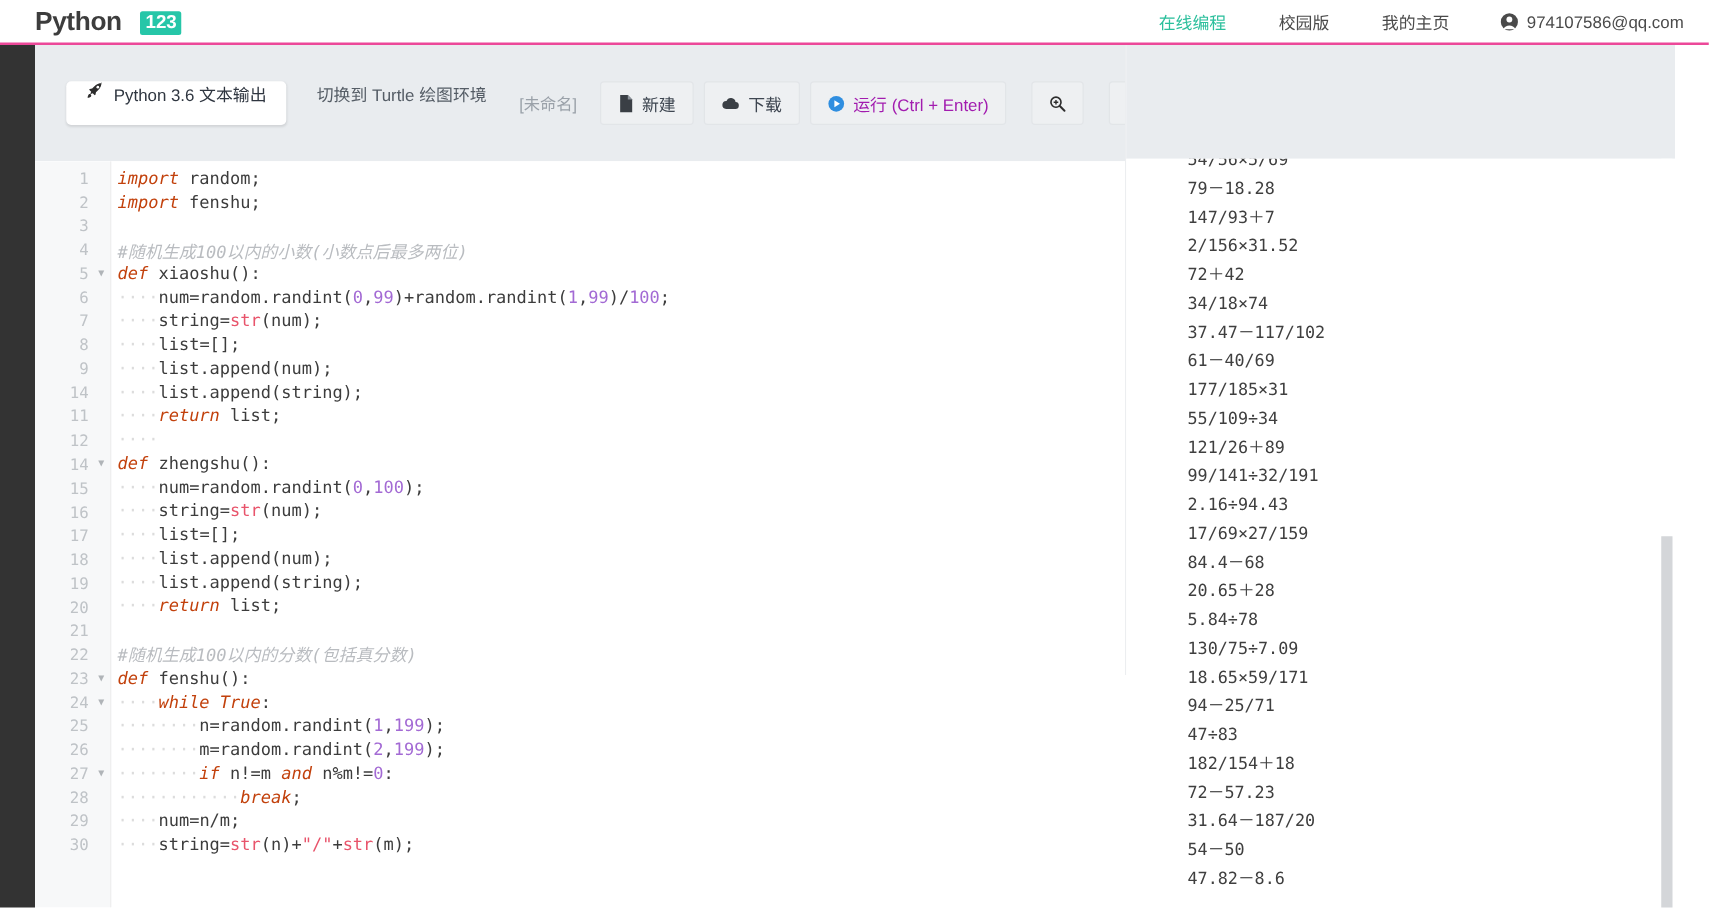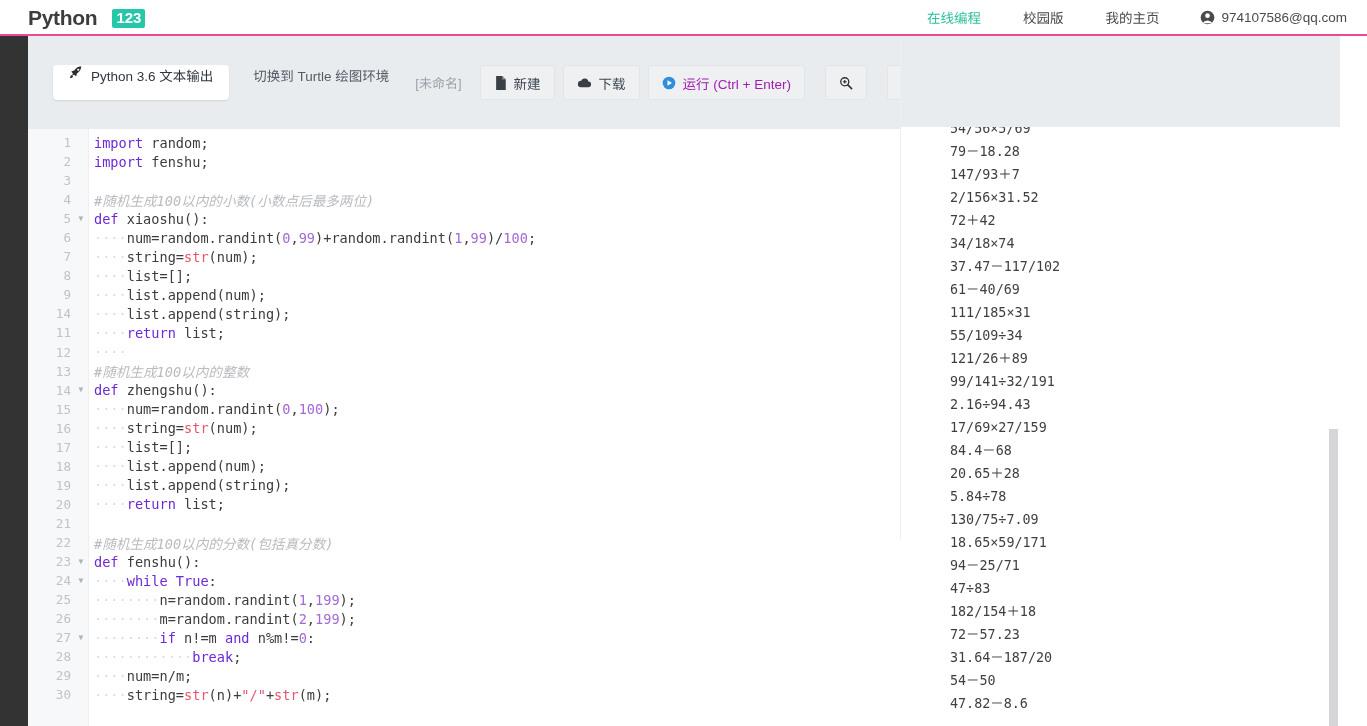--- a/index.html
+++ b/index.html
@@ -178,21 +178,21 @@
     text-align: center;
     color: #b0b4b8;
     font-size: 8px;
     line-height: 1;
   }
   .code-text {
     padding-left: 5px;
     color: #3c3c3c;
   }
   .ind { color: #dcdcdc; }
-  .kw   { color: #6d28d9; }
+  .kw   { color: #c2410c; font-style: italic; }
   .bi   { color: #e8546b; }        
   .num  { color: #a36ad4; }
   .com  { color: #b9bcc0; font-style: italic; }
   .var  { color: #3c3c3c; }
   .op   { color: #3c3c3c; }
   .str  { color: #e8546b; }
 
   
   .v-scroll-track {
     position: absolute; right: 10px; top: 0;
@@ -353,21 +353,20 @@
         <div class="code-row"><span class="ln">3</span><span class="fold"></span><span class="code-text"><span class="ind"></span></span></div>
         <div class="code-row"><span class="ln">4</span><span class="fold"></span><span class="code-text"><span class="ind"></span><span class="com">#随机生成100以内的小数(小数点后最多两位)</span></span></div>
         <div class="code-row"><span class="ln">5</span><span class="fold">▼</span><span class="code-text"><span class="ind"></span><span class="kw">def</span><span class="op"> </span><span class="var">xiaoshu</span><span class="op">():</span></span></div>
         <div class="code-row"><span class="ln">6</span><span class="fold"></span><span class="code-text"><span class="ind">····</span><span class="var">num</span><span class="op">=</span><span class="var">random</span><span class="op">.</span><span class="var">randint</span><span class="op">(</span><span class="num">0</span><span class="op">,</span><span class="num">99</span><span class="op">)+</span><span class="var">random</span><span class="op">.</span><span class="var">randint</span><span class="op">(</span><span class="num">1</span><span class="op">,</span><span class="num">99</span><span class="op">)/</span><span class="num">100</span><span class="op">;</span></span></div>
         <div class="code-row"><span class="ln">7</span><span class="fold"></span><span class="code-text"><span class="ind">····</span><span class="var">string</span><span class="op">=</span><span class="bi">str</span><span class="op">(</span><span class="var">num</span><span class="op">);</span></span></div>
         <div class="code-row"><span class="ln">8</span><span class="fold"></span><span class="code-text"><span class="ind">····</span><span class="var">list</span><span class="op">=[];</span></span></div>
         <div class="code-row"><span class="ln">9</span><span class="fold"></span><span class="code-text"><span class="ind">····</span><span class="var">list</span><span class="op">.</span><span class="var">append</span><span class="op">(</span><span class="var">num</span><span class="op">);</span></span></div>
         <div class="code-row"><span class="ln">14</span><span class="fold"></span><span class="code-text"><span class="ind">····</span><span class="var">list</span><span class="op">.</span><span class="var">append</span><span class="op">(</span><span class="var">string</span><span class="op">);</span></span></div>
         <div class="code-row"><span class="ln">11</span><span class="fold"></span><span class="code-text"><span class="ind">····</span><span class="kw">return</span><span class="op"> </span><span class="var">list</span><span class="op">;</span></span></div>
         <div class="code-row"><span class="ln">12</span><span class="fold"></span><span class="code-text"><span class="ind">····</span></span></div>
-        <div class="code-row"><span class="ln">13</span><span class="fold"></span><span class="code-text"><span class="ind"></span><span class="com">#随机生成100以内的整数</span></span></div>
         <div class="code-row"><span class="ln">14</span><span class="fold">▼</span><span class="code-text"><span class="ind"></span><span class="kw">def</span><span class="op"> </span><span class="var">zhengshu</span><span class="op">():</span></span></div>
         <div class="code-row"><span class="ln">15</span><span class="fold"></span><span class="code-text"><span class="ind">····</span><span class="var">num</span><span class="op">=</span><span class="var">random</span><span class="op">.</span><span class="var">randint</span><span class="op">(</span><span class="num">0</span><span class="op">,</span><span class="num">100</span><span class="op">);</span></span></div>
         <div class="code-row"><span class="ln">16</span><span class="fold"></span><span class="code-text"><span class="ind">····</span><span class="var">string</span><span class="op">=</span><span class="bi">str</span><span class="op">(</span><span class="var">num</span><span class="op">);</span></span></div>
         <div class="code-row"><span class="ln">17</span><span class="fold"></span><span class="code-text"><span class="ind">····</span><span class="var">list</span><span class="op">=[];</span></span></div>
         <div class="code-row"><span class="ln">18</span><span class="fold"></span><span class="code-text"><span class="ind">····</span><span class="var">list</span><span class="op">.</span><span class="var">append</span><span class="op">(</span><span class="var">num</span><span class="op">);</span></span></div>
         <div class="code-row"><span class="ln">19</span><span class="fold"></span><span class="code-text"><span class="ind">····</span><span class="var">list</span><span class="op">.</span><span class="var">append</span><span class="op">(</span><span class="var">string</span><span class="op">);</span></span></div>
         <div class="code-row"><span class="ln">20</span><span class="fold"></span><span class="code-text"><span class="ind">····</span><span class="kw">return</span><span class="op"> </span><span class="var">list</span><span class="op">;</span></span></div>
         <div class="code-row"><span class="ln">21</span><span class="fold"></span><span class="code-text"><span class="ind"></span></span></div>
         <div class="code-row"><span class="ln">22</span><span class="fold"></span><span class="code-text"><span class="ind"></span><span class="com">#随机生成100以内的分数(包括真分数)</span></span></div>
         <div class="code-row"><span class="ln">23</span><span class="fold">▼</span><span class="code-text"><span class="ind"></span><span class="kw">def</span><span class="op"> </span><span class="var">fenshu</span><span class="op">():</span></span></div>
@@ -388,21 +387,21 @@
     <div class="output-head"></div>
     <div class="output-body" id="output-body">
         <div class="out-line out-shift">54/56×5/69</div>
         <div class="out-line">79－18.28</div>
         <div class="out-line">147/93＋7</div>
         <div class="out-line">2/156×31.52</div>
         <div class="out-line">72＋42</div>
         <div class="out-line">34/18×74</div>
         <div class="out-line">37.47－117/102</div>
         <div class="out-line">61－40/69</div>
-        <div class="out-line">111/185×31</div>
+        <div class="out-line">177/185×31</div>
         <div class="out-line">55/109÷34</div>
         <div class="out-line">121/26＋89</div>
         <div class="out-line">99/141÷32/191</div>
         <div class="out-line">2.16÷94.43</div>
         <div class="out-line">17/69×27/159</div>
         <div class="out-line">84.4－68</div>
         <div class="out-line">20.65＋28</div>
         <div class="out-line">5.84÷78</div>
         <div class="out-line">130/75÷7.09</div>
         <div class="out-line">18.65×59/171</div>

